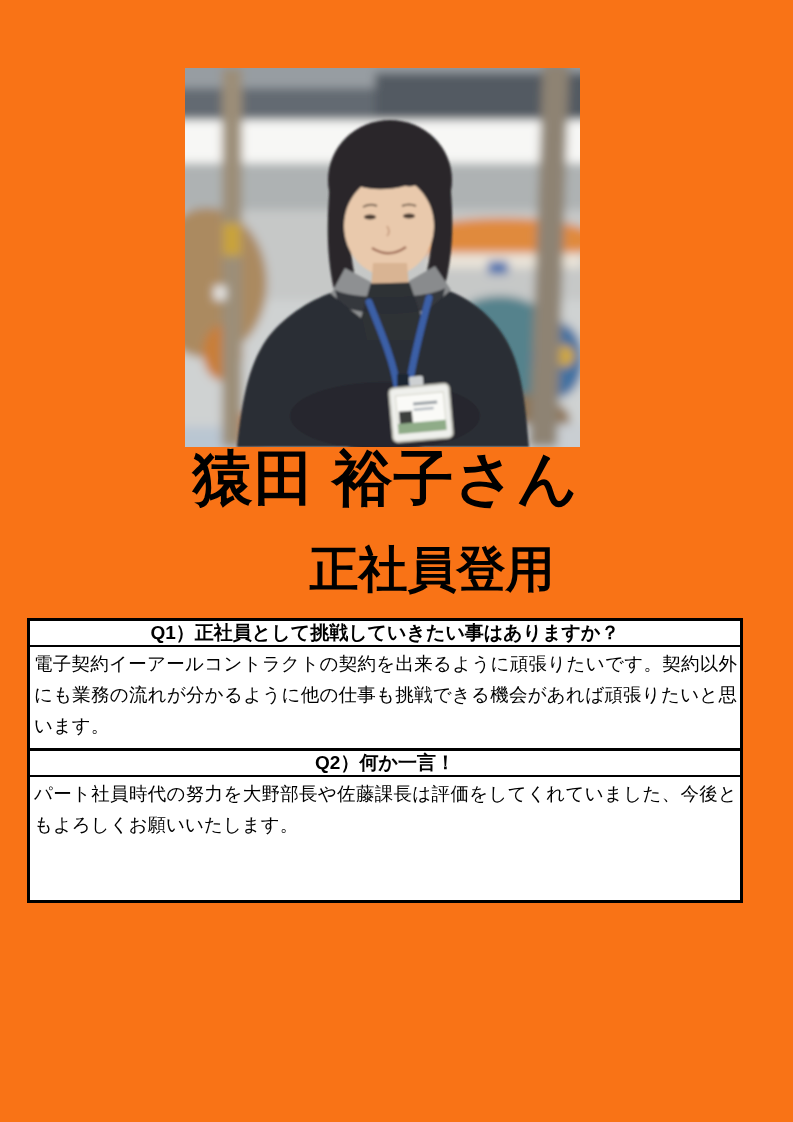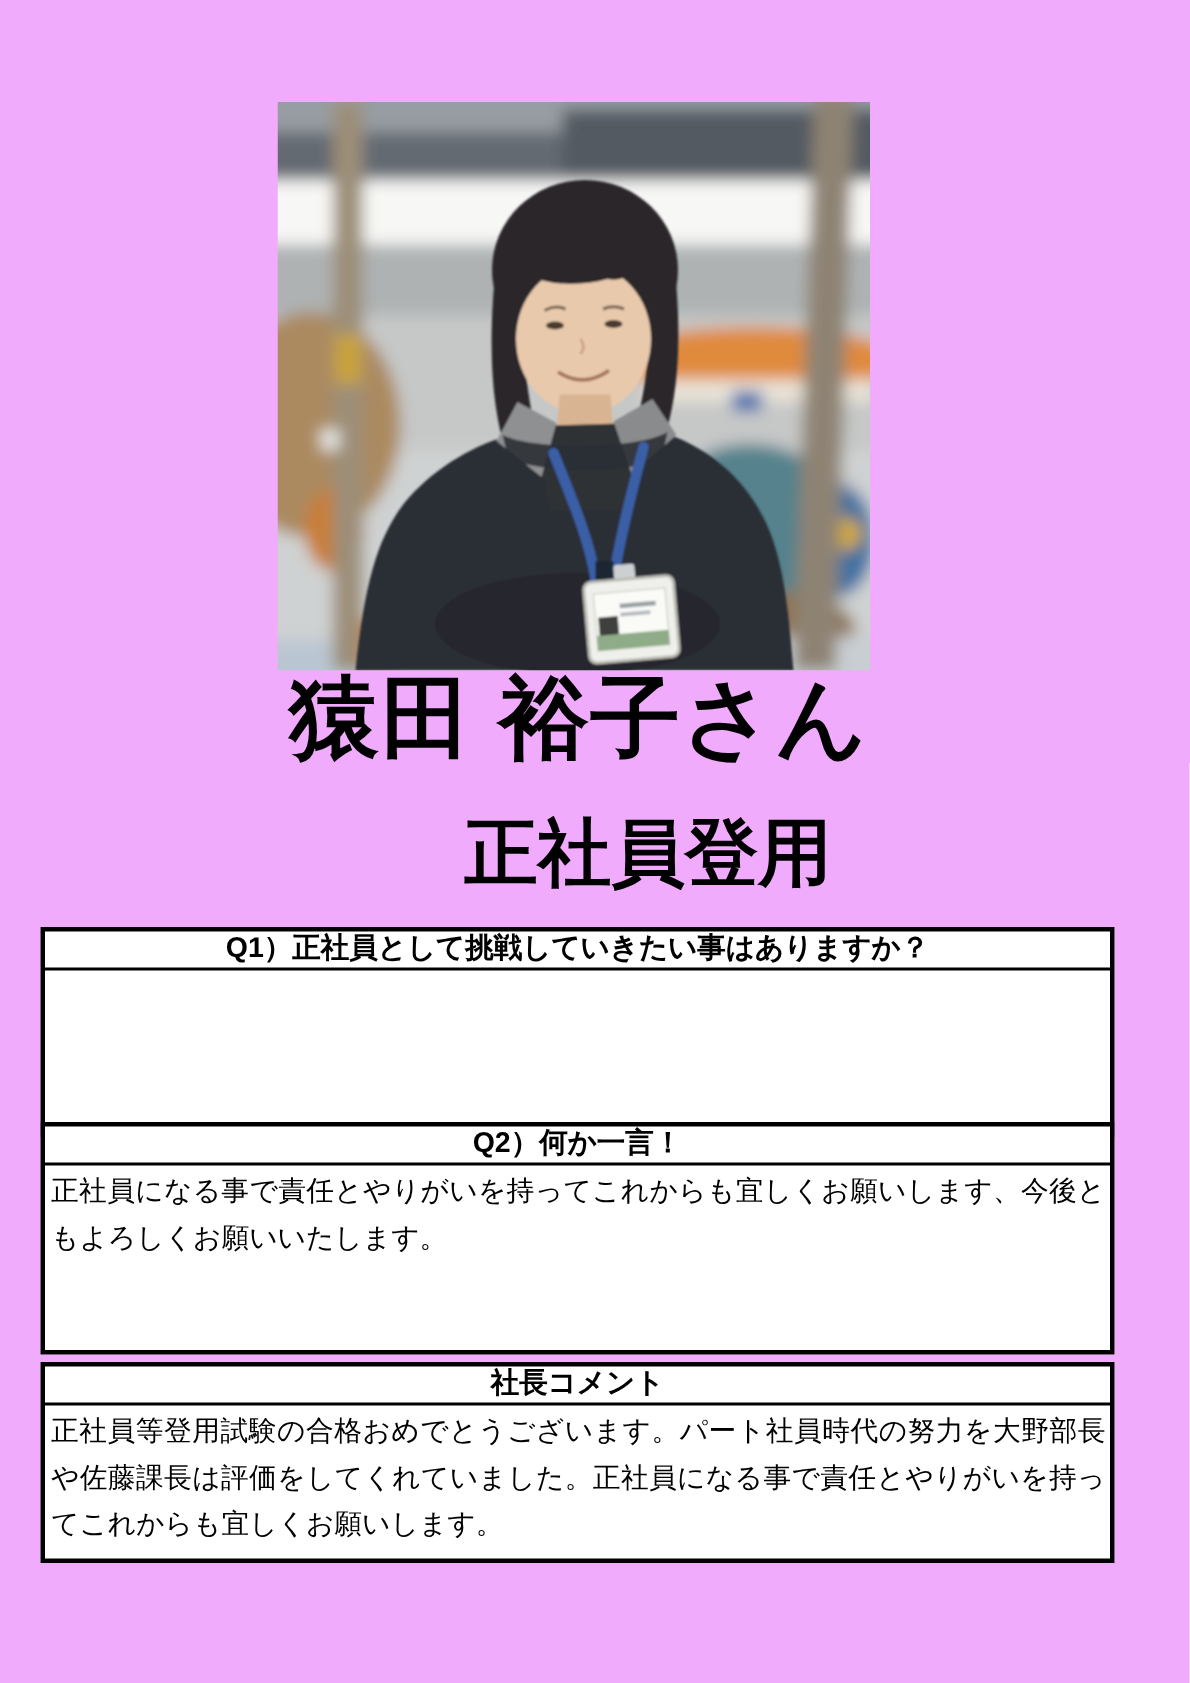--- a/index.html
+++ b/index.html
@@ -1,17 +1,17 @@
 <!DOCTYPE html>
 <html><head>
 <meta charset="utf-8">
 <style>
   html,body {margin:0; padding:0; background:#ffffff;}
   .page {
-    position:relative; width:793px; height:1122px; background:#f0abfc;
+    position:relative; width:793px; height:1122px; background:#f97316;
     font-family:"Liberation Sans", sans-serif; color:#000; overflow:hidden;
   }
   .photo {
     position:absolute; left:185px; top:68px; width:395px; height:379px;
     overflow:hidden;
   }
   .photo svg {display:block;}
   .title {
     position:absolute; left:0; top:444px; width:772px;
     text-align:center; font-size:60px; font-weight:bold; letter-spacing:1px;
@@ -119,25 +119,22 @@
       </g>
     </svg>
   </div>
 
   <div class="title">猿田 裕子さん</div>
 
   <div class="subtitle">正社員登用</div>
 
   <div class="qa" id="qa1">
     <div class="qa-header">Q1）正社員として挑戦していきたい事はありますか？</div>
+    <div class="qa-body">電子契約イーアールコントラクトの契約を出来るように頑張りたいです。契約以外にも業務の流れが分かるように他の仕事も挑戦できる機会があれば頑張りたいと思います。</div>
   </div>
 
   <div class="qa" id="qa2">
     <div class="qa-header">Q2）何か一言！</div>
-    <div class="qa-body">正社員になる事で責任とやりがいを持ってこれからも宜しくお願いします、今後ともよろしくお願いいたします。</div>
+    <div class="qa-body">パート社員時代の努力を大野部長や佐藤課長は評価をしてくれていました、今後ともよろしくお願いいたします。</div>
   </div>
 
-  <div class="qa" id="qa3">
-    <div class="qa-header">社長コメント</div>
-    <div class="qa-body">正社員等登用試験の合格おめでとうございます。パート社員時代の努力を大野部長や佐藤課長は評価をしてくれていました。正社員になる事で責任とやりがいを持ってこれからも宜しくお願いします。</div>
-  </div>
 
 </div>
 
 </body></html>

